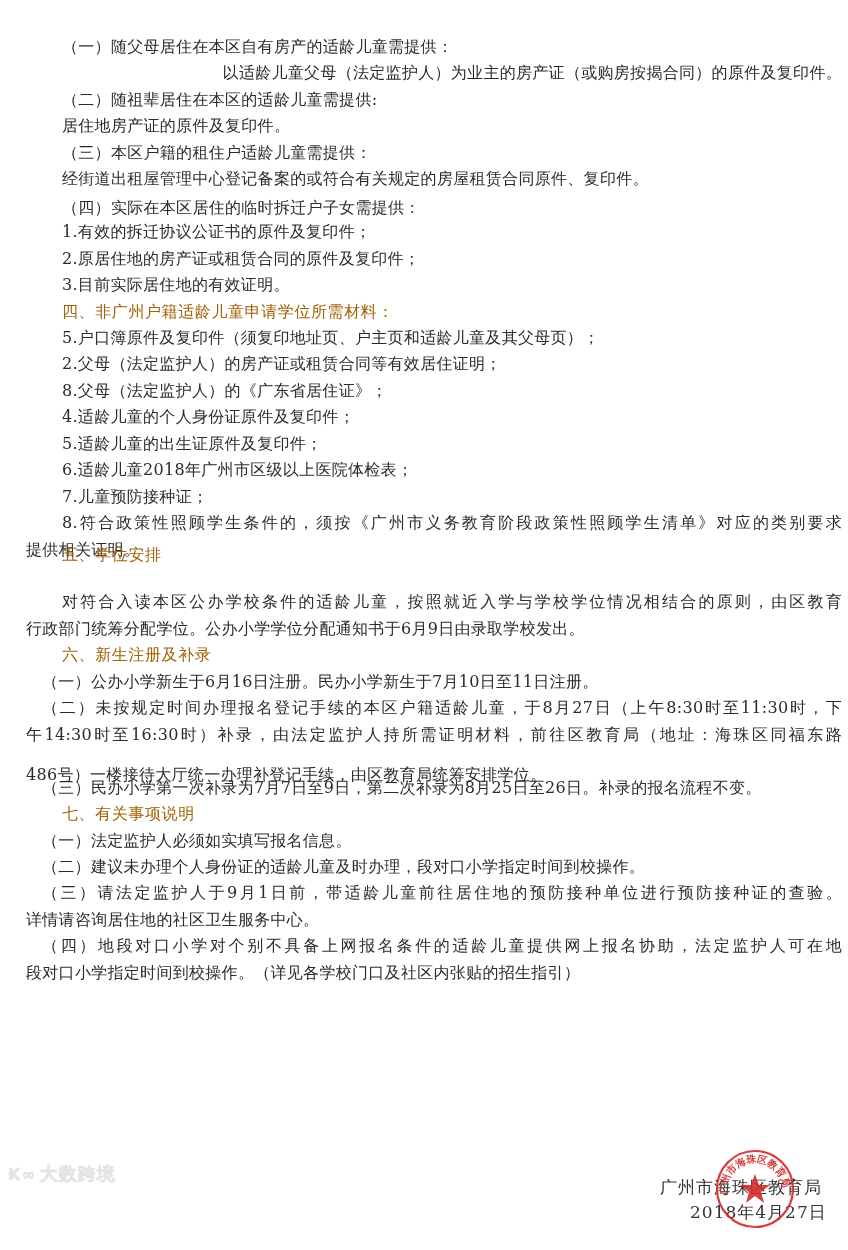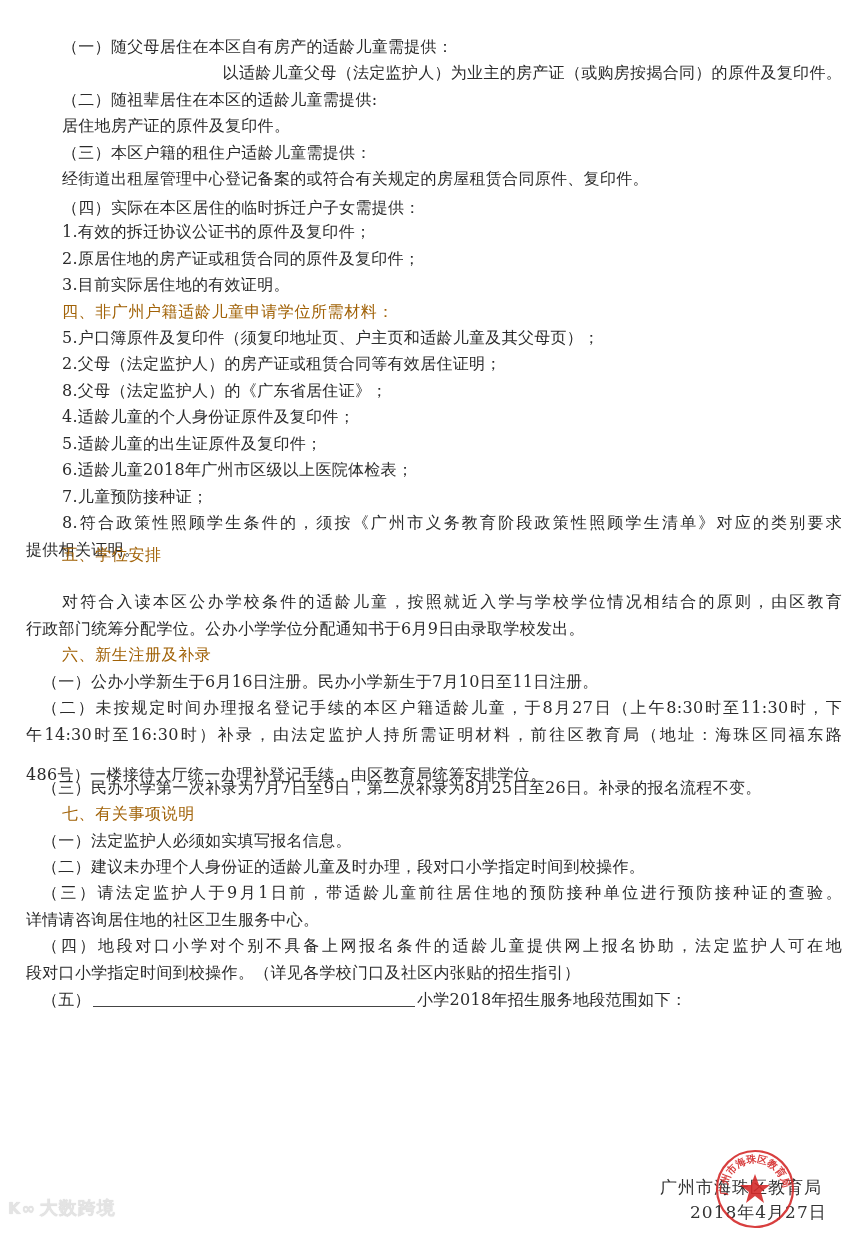--- a/index.html
+++ b/index.html
@@ -22,21 +22,21 @@
     }
     .justify { text-align: justify; text-align-last: justify; }
     .blank {
       display: inline-block; width: 322px; border-bottom: 1px solid #444; height: 16px; vertical-align: -2px; margin: 0 2px;
     }
     .sig { position: absolute; font-size: 17px; letter-spacing: 1px; color: #333; white-space: nowrap; }
     .stamp {
       position: absolute; left: 714px; top: 1148px; width: 82px; height: 82px;
     }
     .watermark {
-      position: absolute; left: 8px; top: 1196px; font-family: "DejaVu Sans", sans-serif;
+      position: absolute; left: 8px; top: 1162px; font-family: "DejaVu Sans", sans-serif;
       font-size: 18px; color: #e4e4e4; font-weight: bold; letter-spacing: 1px;
       text-shadow: 0 0 1px #cfcfcf;
     }
     .watermark .logo { font-size: 16px; margin-right: 4px; }
   </style>
 </head>
 <body>
 
 <div class="page">
   <div id="lines">
@@ -71,23 +71,20 @@
       <div class="line ind2" style="top: 774.6px;">（三）民办小学第一次补录为7月7日至9日，第二次补录为8月25日至26日。补录的报名流程不变。</div>
       <div class="line ind heading" style="top: 801.05px;">七、有关事项说明</div>
       <div class="line ind2" style="top: 827.5px;">（一）法定监护人必须如实填写报名信息。</div>
       <div class="line ind2" style="top: 853.95px;">（二）建议未办理个人身份证的适龄儿童及时办理，段对口小学指定时间到校操作。</div>
       <div class="line ind2 justify" style="top: 880.4px;">（三）请法定监护人于9月1日前，带适龄儿童前往居住地的预防接种单位进行预防接种证的查验。</div>
       <div class="line" style="top: 906.85px;">详情请咨询居住地的社区卫生服务中心。</div>
       <div class="line ind2 justify" style="top: 933.3px;">（四）地段对口小学对个别不具备上网报名条件的适龄儿童提供网上报名协助，法定监护人可在地</div>
       <div class="line" style="top: 959.75px;">段对口小学指定时间到校操作。（详见各学校门口及社区内张贴的招生指引）</div>
     </div>
 
-  <div class="line ind2" style="top: 987px;">
-    <span>（五）</span><span class="blank"></span><span>小学2018年招生服务地段范围如下：</span>
-  </div>
 
   <div class="sig" style="left: 660px; top: 1176px;">广州市海珠区教育局</div>
   <div class="sig" style="left: 690px; top: 1201px;">2018年4月27日</div>
 
   <svg class="stamp" viewBox="0 0 82 82">
     <defs>
       <path id="arc" d="M 14 50 A 28 28 0 1 1 68 50"></path>
     </defs>
     <circle cx="41" cy="41" r="38" fill="none" stroke="#d42a2a" stroke-width="2.2" opacity="0.9"></circle>
     <text font-size="10" fill="#d42a2a" font-family="DejaVu Sans, sans-serif" font-weight="bold" opacity="0.9">

